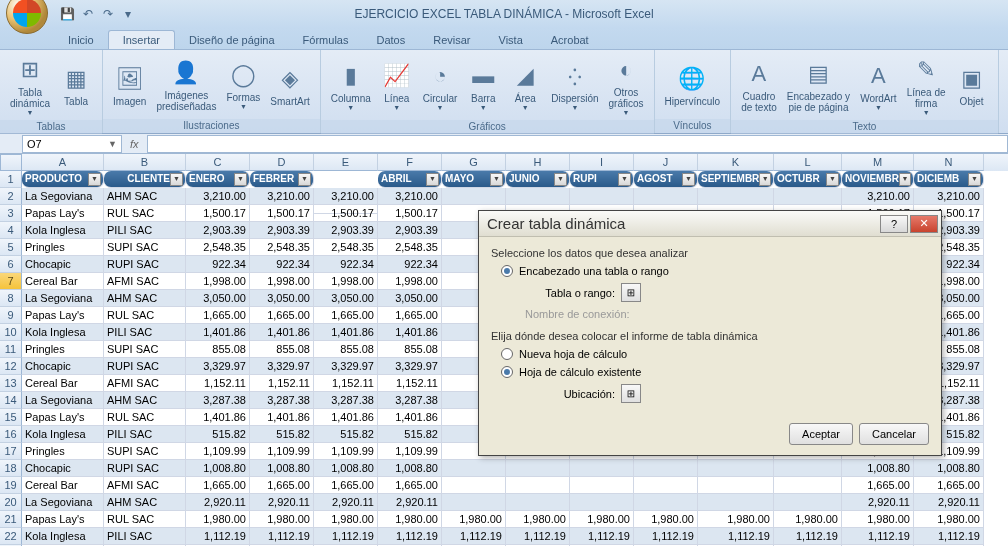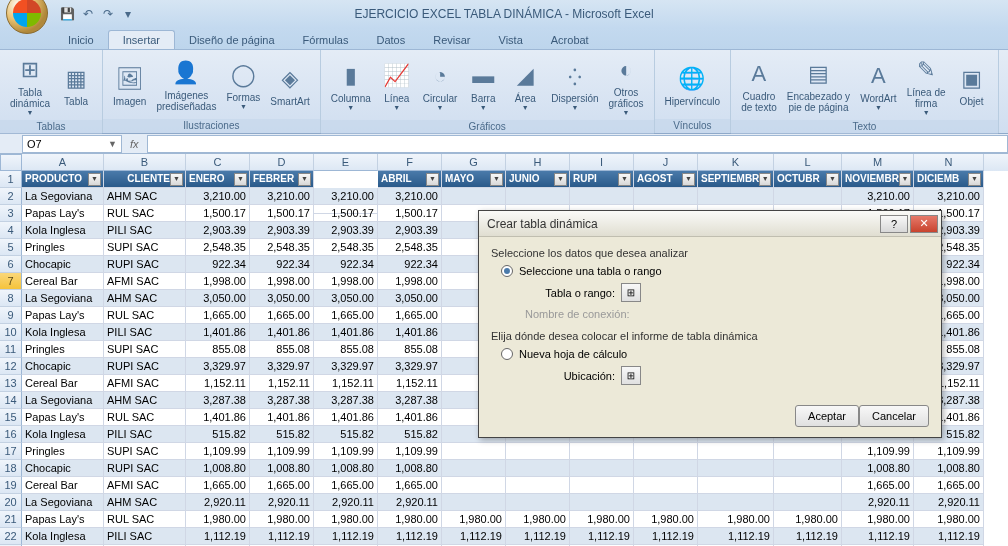--- a/index.html
+++ b/index.html
@@ -41,44 +41,44 @@
 .corner-box { width: 22px; background: linear-gradient(to bottom, #f0f5fb, #dce7f4); border: 1px solid #9db7d5; border-right: 1px solid #9db7d5; }
 .col-header { border-right: 1px solid #c3d1e2; border-bottom: 1px solid #9db7d5; text-align: center; font-size: 11px; color: #3a5a7a; line-height: 16px; }
 .grid-body { display: flex; }
 .row-headers { width: 22px; }
 .row-header { height: 17px; background: linear-gradient(to bottom, #f0f5fb, #dce7f4); border-right: 1px solid #9db7d5; border-bottom: 1px solid #c3d1e2; text-align: center; font-size: 11px; color: #3a5a7a; line-height: 16px; }
 .row-header.selected { background: linear-gradient(to bottom, #fad77a, #f5c33b); color: #5a4a1a; }
 .cells { }
 .cell-row { display: flex; height: 17px; }
 .cell { border-right: 1px solid #d0d7e5; border-bottom: 1px solid #d0d7e5; font-size: 11px; padding: 0 3px; line-height: 16px; overflow: hidden; white-space: nowrap; }
 .cell.num { text-align: right; }
-.header-cell { background: linear-gradient(to bottom, #4a7aaa, #2a5a8a); color: #fff; font-size: 10px; font-weight: bold; display: flex; align-items: center; justify-content: space-between; padding: 0 2px 0 3px; }
+.header-cell { background: linear-gradient(to bottom, #4a7aaa, #2a5a8a); color: #fff; font-size: 10px; font-weight: bold; display: flex; align-items: center; justify-content: space-between; padding: 0 2px 0 3px; border-radius: 7px; }
 .filter-btn { width: 13px; height: 13px; background: linear-gradient(to bottom, #f8f8f8, #d8d8d8); border: 1px solid #888; display: flex; align-items: center; justify-content: center; font-size: 7px; color: #444; }
 .even-row .cell { background: #dce6f1; }
 
 
 .dialog { position: absolute; left: 478px; top: 210px; width: 464px; background: #ece9d8; border: 1px solid #444; box-shadow: 2px 2px 6px rgba(0,0,0,0.3); font-size: 11px; }
 .dialog-titlebar { height: 26px; background: linear-gradient(to bottom, #fafaf8, #e0ded1); display: flex; align-items: center; justify-content: space-between; padding: 0 3px 0 8px; border-bottom: 1px solid #c0beb0; }
-.dialog-title { color: #333; font-size: 12px; }
+.dialog-title { color: #333; font-size: 15px; }
 .dialog-ctrls { display: flex; gap: 2px; }
 .dlg-ctrl { width: 28px; height: 18px; border: 1px solid #888; display: flex; align-items: center; justify-content: center; font-size: 11px; background: linear-gradient(to bottom, #f8f8f8, #d8d8d8); }
 .dlg-ctrl.close { background: linear-gradient(to bottom, #e67a6a, #c8432e); color: #fff; }
 .dialog-body { padding: 10px 12px; }
 .dialog-section { margin-bottom: 10px; }
 .dialog-label { color: #333; margin-bottom: 6px; }
 .radio-row { display: flex; align-items: center; gap: 6px; margin-left: 10px; margin-bottom: 6px; }
 .radio { width: 12px; height: 12px; border: 1px solid #666; border-radius: 50%; display: flex; align-items: center; justify-content: center; background: #fff; }
 .radio.checked::after { content: ""; width: 6px; height: 6px; background: #4a7aaa; border-radius: 50%; }
 .field-row { display: flex; align-items: center; margin-left: 34px; margin-bottom: 6px; gap: 6px; }
 .field-label { width: 90px; text-align: right; }
 .field-input { flex: 1; height: 19px; border: 1px solid #7a9ac0; background: #fff; padding: 0 4px; display: flex; align-items: center; }
 .range-btn { width: 20px; height: 19px; border: 1px solid #888; background: linear-gradient(to bottom, #f8f8f8, #e0e0e0); display: flex; align-items: center; justify-content: center; font-size: 10px; }
 .dlg-button { height: 22px; padding: 0 12px; border: 1px solid #888; background: linear-gradient(to bottom, #f8f8f8, #e0e0e0); border-radius: 3px; cursor: pointer; font-size: 11px; }
 .dlg-button.disabled { color: #999; }
-.dialog-footer { display: flex; justify-content: flex-end; padding: 0 12px 10px; }
+.dialog-footer { display: flex; justify-content: flex-end; gap: 6px; padding: 0 12px 10px; }
 .connection-label { margin-left: 34px; color: #999; margin-bottom: 4px; }
 </style>
 </head>
 <body>
 
 <div class="titlebar">
   <div class="office-btn"></div>
   <div class="qat">
     <span class="qat-icon">💾</span>
     <span class="qat-icon">↶</span>
@@ -694,33 +694,37 @@
     <div class="dialog-ctrls">
       <span class="dlg-ctrl">?</span>
       <span class="dlg-ctrl close">✕</span>
     </div>
   </div>
   <div class="dialog-body">
     <div class="dialog-section">
       <div class="dialog-label">Seleccione los datos que desea analizar</div>
       <div class="radio-row">
         <span class="radio checked"></span>
-        <span>Seleccione una tabla o rango</span>
+        <span>Encabezado una tabla o rango</span>
       </div>
       <div class="field-row">
         <span class="field-label">Tabla o rango:</span>
         <span class="range-btn">⊞</span>
       </div>
       <div class="connection-label">Nombre de conexión:</div>
     </div>
     <div class="dialog-section">
       <div class="dialog-label">Elija dónde desea colocar el informe de tabla dinámica</div>
       <div class="radio-row">
         <span class="radio"></span>
         <span>Nueva hoja de cálculo</span>
+      </div>
+      <div class="radio-row">
+        <span class="radio checked"></span>
+        <span>Hoja de cálculo existente</span>
       </div>
       <div class="field-row">
         <span class="field-label">Ubicación:</span>
         <span class="range-btn">⊞</span>
       </div>
     </div>
   </div>
   <div class="dialog-footer">
     <button class="dlg-button">Aceptar</button>
     <button class="dlg-button">Cancelar</button>

